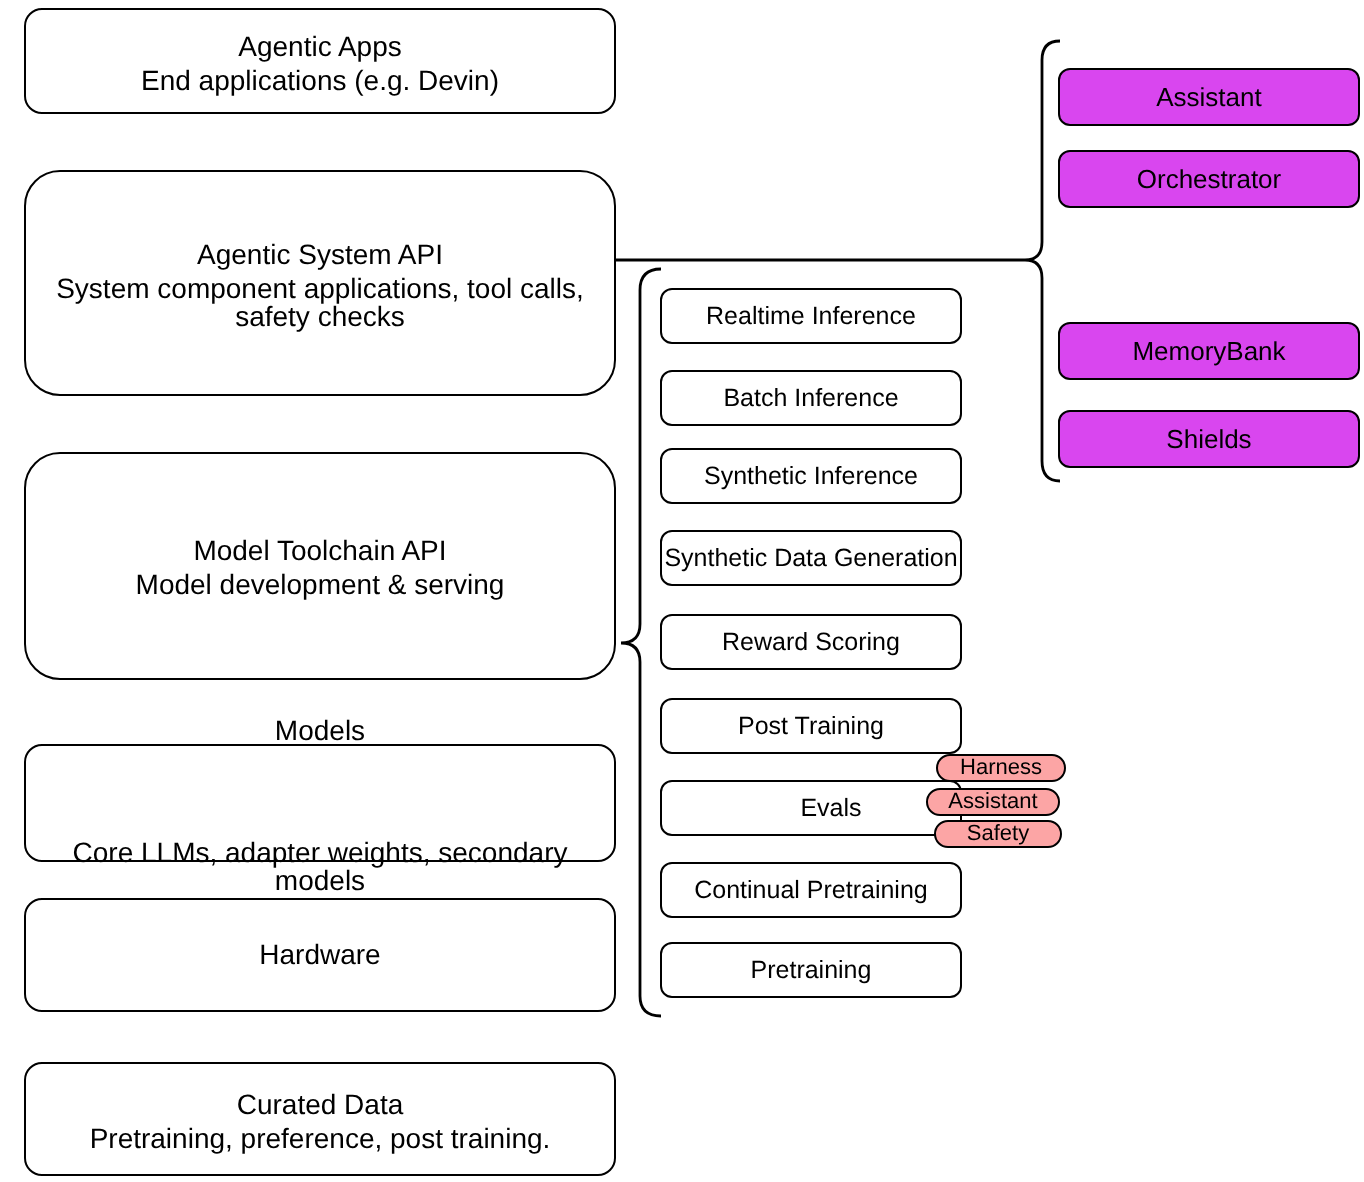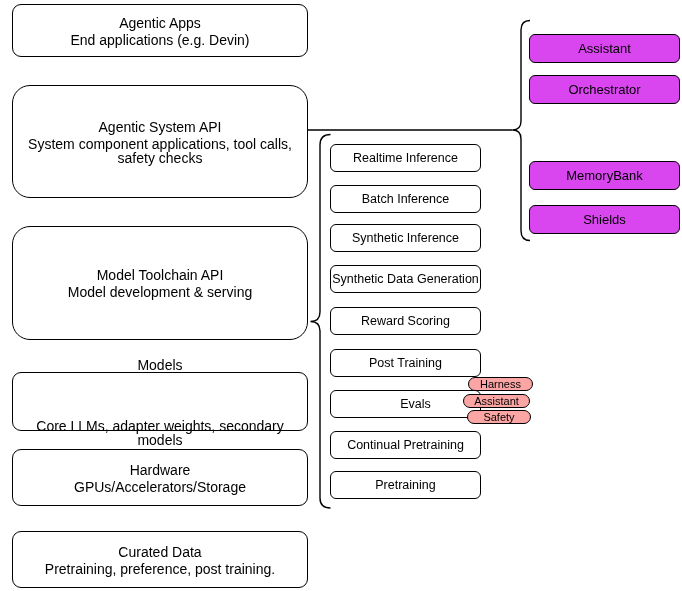--- a/index.html
+++ b/index.html
@@ -70,21 +70,20 @@
     <div class="subtitle">Model development &amp; serving</div>
   </div>
 
   <div class="bigbox" style="top:372px;height:59px;border-radius:9px;gap:44px;">
     <div class="title">Models</div>
     <div class="subtitle">Core LLMs, adapter weights, secondary models</div>
   </div>
 
   <div class="bigbox" style="top:449px;height:57px;border-radius:9px;">
     <div class="title">Hardware</div>
-    <div class="subtitle">GPUs/Accelerators/Storage</div>
   </div>
 
   <div class="bigbox" style="top:531px;height:57px;border-radius:9px;">
     <div class="title">Curated Data</div>
     <div class="subtitle">Pretraining, preference, post training.</div>
   </div>
 
   <div class="midbox" style="top:144px;">Realtime Inference</div>
   <div class="midbox" style="top:185px;">Batch Inference</div>
   <div class="midbox" style="top:224px;">Synthetic Inference</div>

